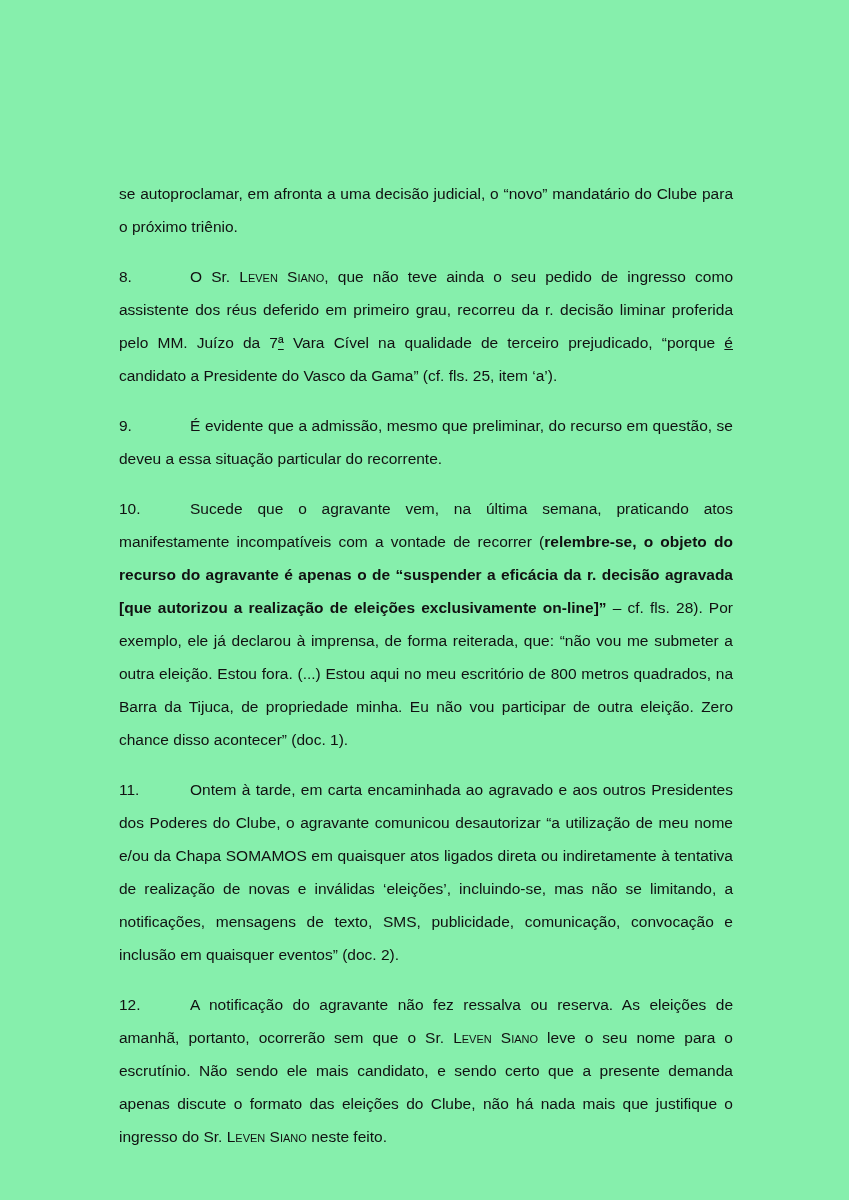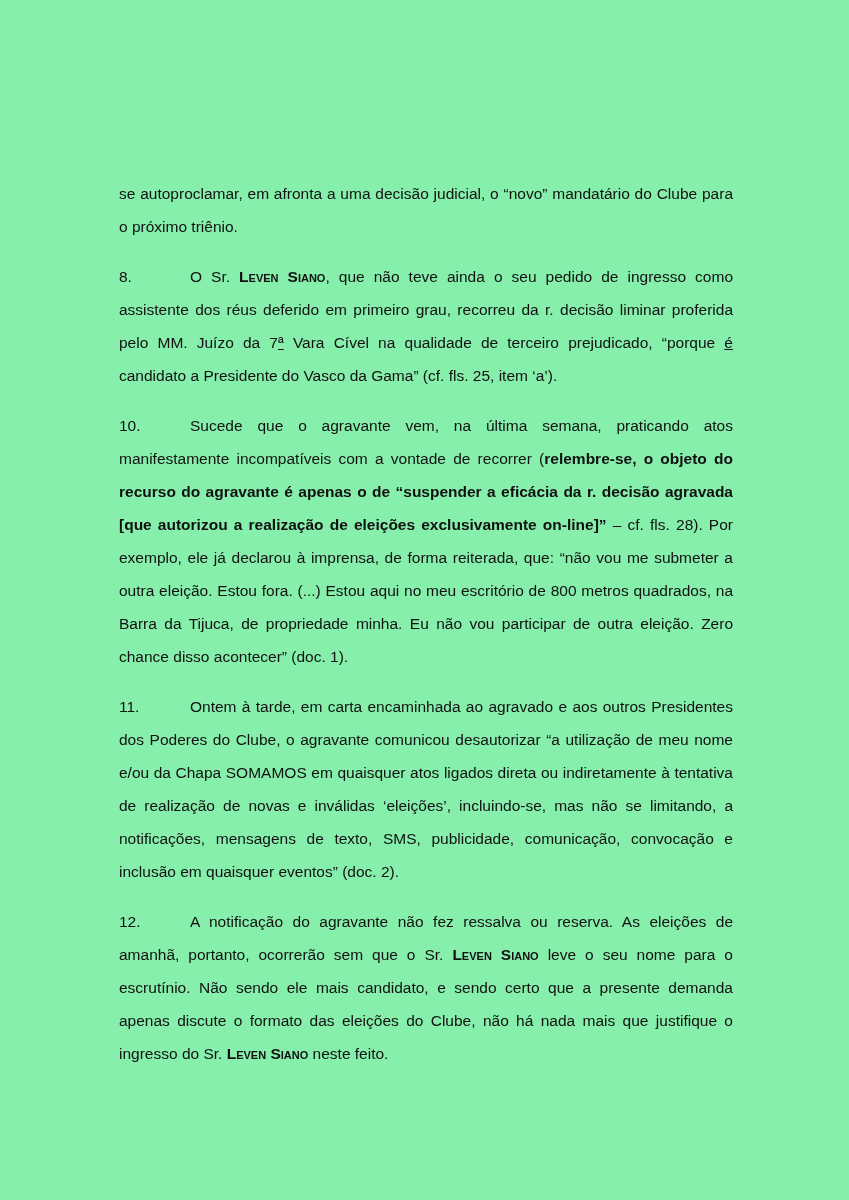--- a/index.html
+++ b/index.html
@@ -25,26 +25,27 @@
     text-align: justify;
   }
   .para:last-child { margin-bottom: 16px; }
   .num {
     display: inline-block;
     width: 71px;
   }
   .b  { font-weight: bold; }
   .i  { }
   .u  { text-decoration: underline; }
-  .sc { font-variant: small-caps; font-weight: bold; }
+  .sc { font-variant: small-caps; }
 </style>
 </head>
 <body>
 
 <div class="page">
   <div>
       <p class="para"><span class="">se autoproclamar, em afronta a uma decisão judicial, o “novo” mandatário do Clube para o próximo triênio.</span></p>
       <p class="para"><span class="num">8.</span><span class="">O Sr. </span><span class="sc">Leven Siano</span><span class="">, que não teve ainda o seu pedido de ingresso como assistente dos réus deferido em primeiro grau, recorreu da r. decisão liminar proferida pelo MM. Juízo da 7</span><span class="u">ª</span><span class=""> Vara Cível na qualidade de terceiro prejudicado, “</span><span class="i">porque </span><span class="i u">é</span><span class="i"> candidato a Presidente do Vasco da Gama</span><span class="">” (cf. fls. 25, item ‘a’).</span></p>
+      <p class="para"><span class="num">9.</span><span class="">É evidente que a admissão, mesmo que preliminar, do recurso em questão, se deveu a essa situação particular do recorrente.</span></p>
       <p class="para"><span class="num">10.</span><span class="">Sucede que o agravante vem, na última semana, praticando atos manifestamente incompatíveis com a vontade de recorrer (</span><span class="b">relembre-se, o objeto do recurso do agravante é apenas o de “</span><span class="b i">suspender a eficácia da r. decisão agravada</span><span class="b"> [que autorizou a realização de eleições exclusivamente </span><span class="b i">on-line</span><span class="b">]”</span><span class=""> – cf. fls. 28). Por exemplo, ele já declarou à imprensa, de forma reiterada, que: “</span><span class="i">não vou me submeter a outra eleição. Estou fora. (...) Estou aqui no meu escritório de 800 metros quadrados, na Barra da Tijuca, de propriedade minha. Eu não vou participar de outra eleição. Zero chance disso acontecer</span><span class="">” (doc. 1).</span></p>
       <p class="para"><span class="num">11.</span><span class="">Ontem à tarde, em carta encaminhada ao agravado e aos outros Presidentes dos Poderes do Clube, o agravante comunicou desautorizar “</span><span class="i">a utilização de meu nome e/ou da Chapa SOMAMOS em quaisquer atos ligados direta ou indiretamente à tentativa de realização de novas e inválidas ‘eleições’, incluindo-se, mas não se limitando, a notificações, mensagens de texto, SMS, publicidade, comunicação, convocação e inclusão em quaisquer eventos</span><span class="">” (doc. 2).</span></p>
       <p class="para"><span class="num">12.</span><span class="">A notificação do agravante não fez ressalva ou reserva. As eleições de amanhã, portanto, ocorrerão sem que o Sr. </span><span class="sc">Leven Siano</span><span class=""> leve o seu nome para o escrutínio. Não sendo ele mais candidato, e sendo certo que a presente demanda apenas discute o formato das eleições do Clube, não há nada mais que justifique o ingresso do Sr. </span><span class="sc">Leven Siano</span><span class=""> neste feito.</span></p>
     </div>
 </div>
 
 </body></html>

